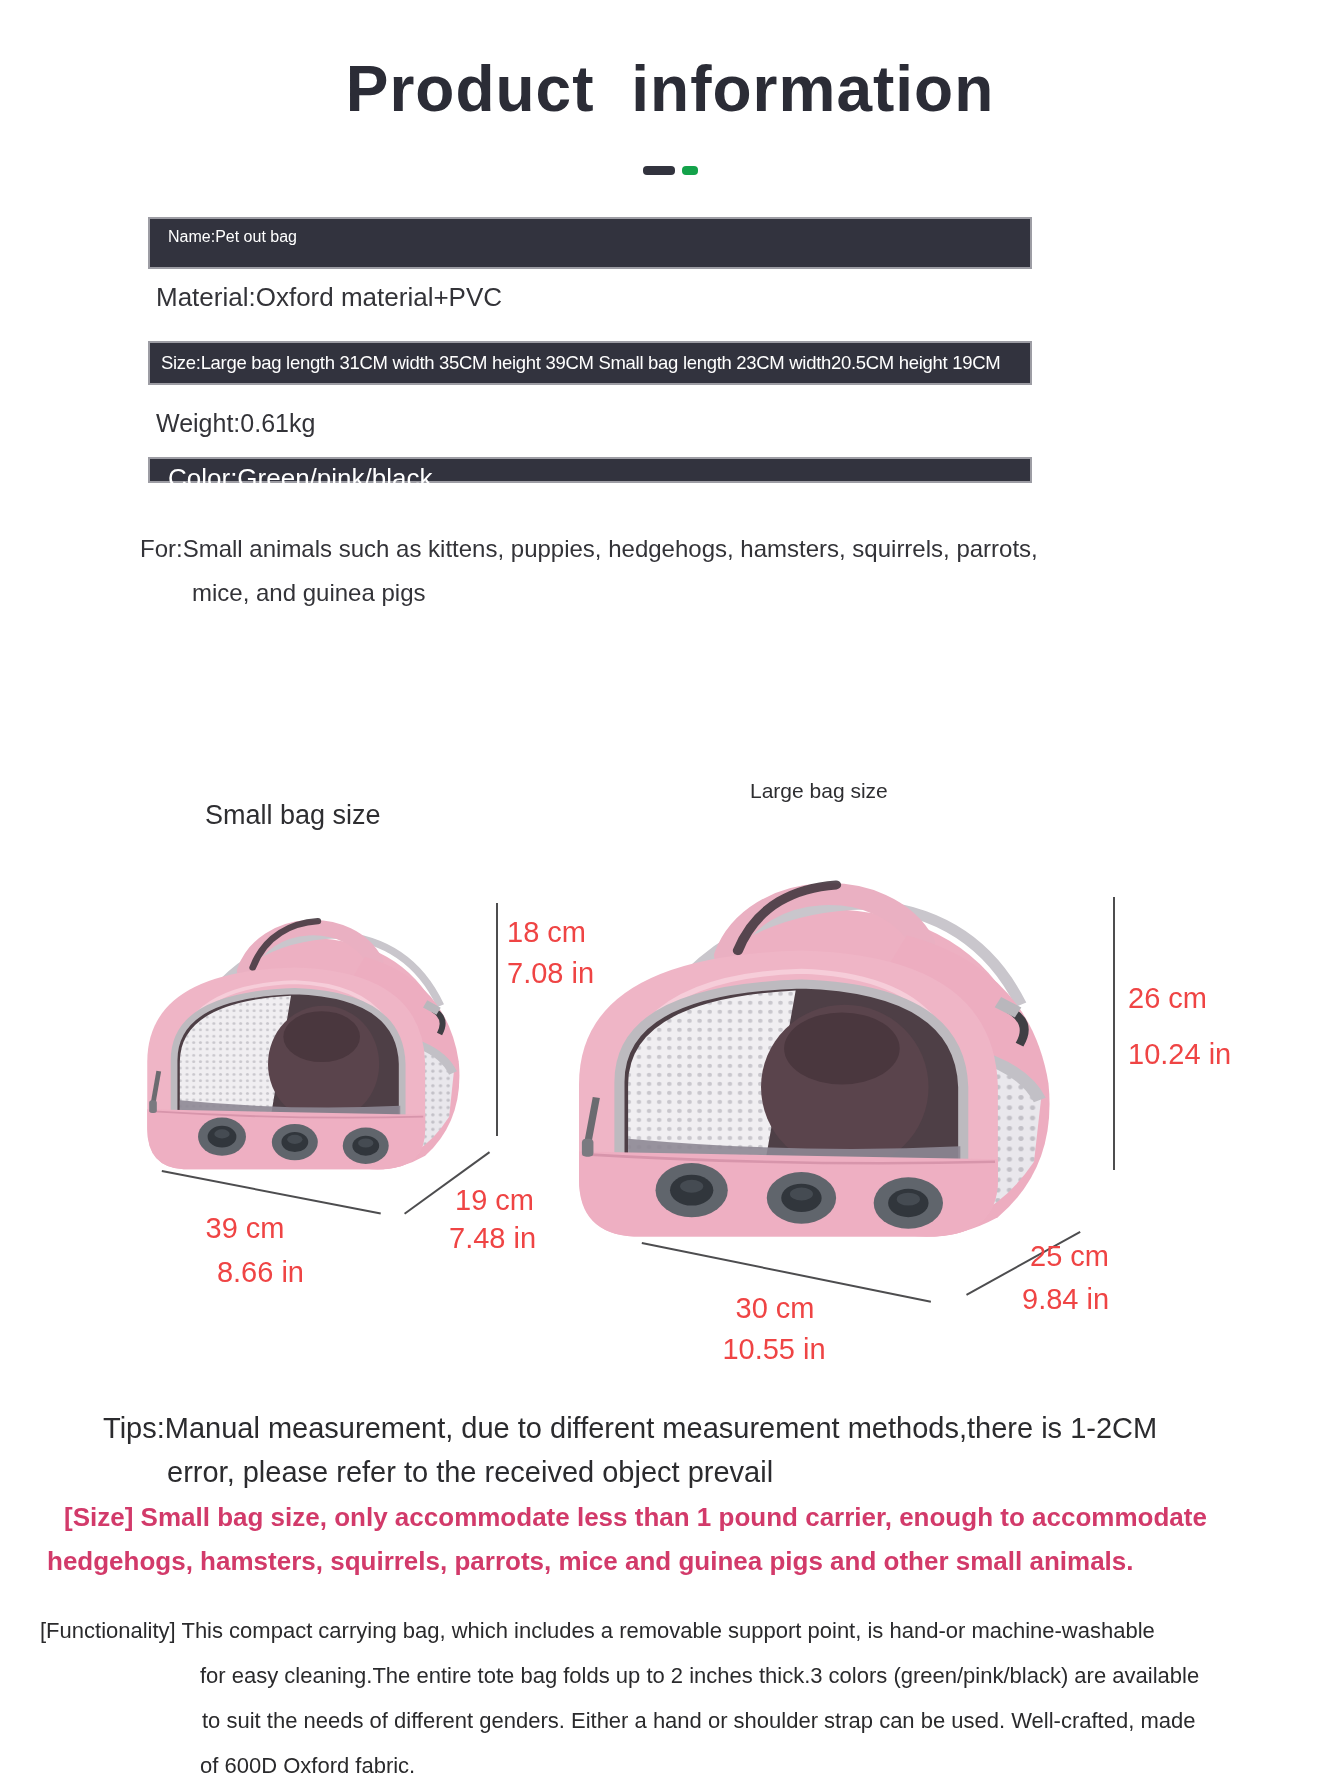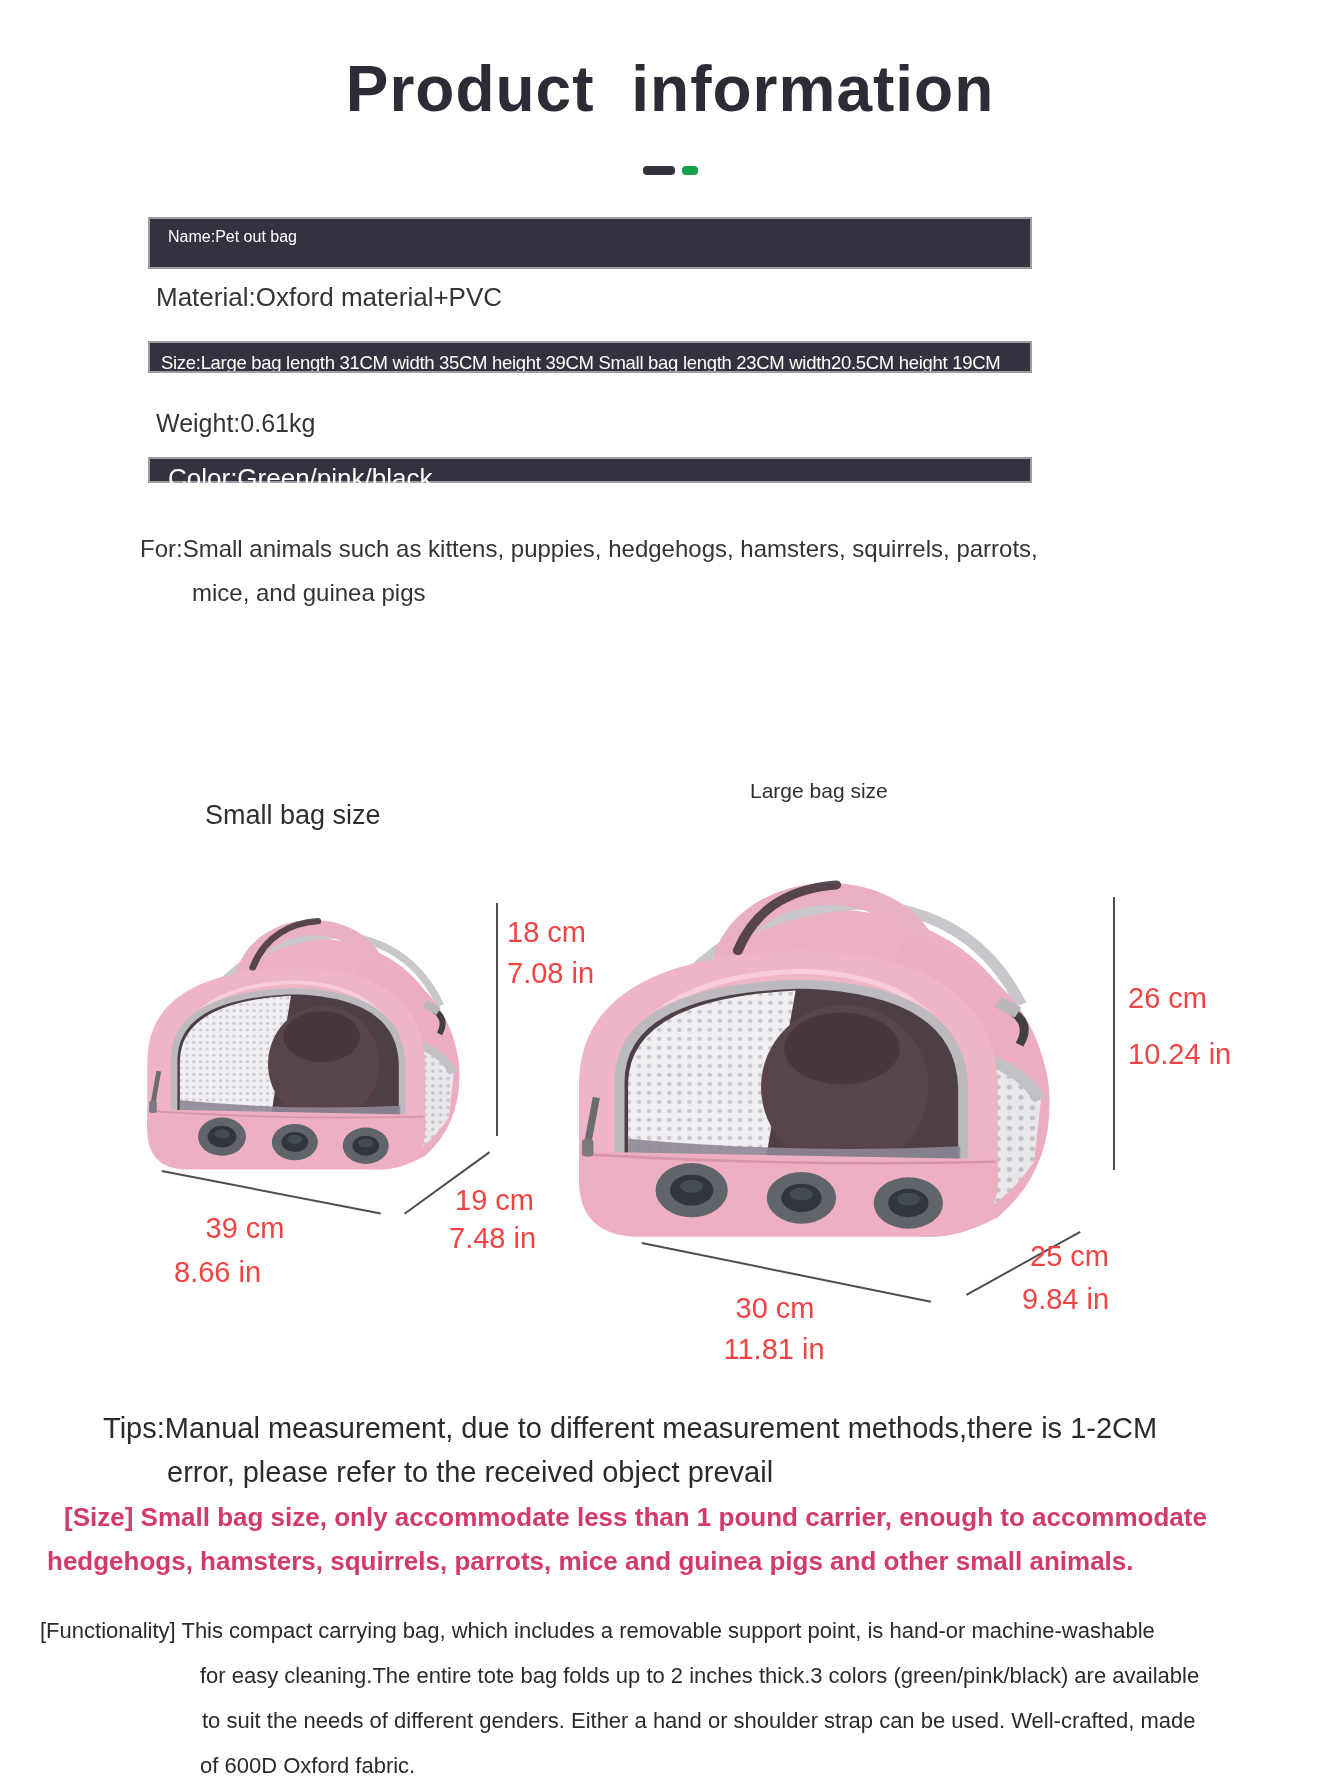--- a/index.html
+++ b/index.html
@@ -7,21 +7,21 @@
         font-family:"Liberation Sans","DejaVu Sans",sans-serif;color:#2e2e31;}
   .abs{position:absolute;}
   .title{left:0;right:0;top:52px;text-align:center;font-size:64px;font-weight:700;
          color:#2b2c36;letter-spacing:1px;word-spacing:18px;white-space:nowrap;}
   .dash-row{top:166px;left:0;right:0;display:flex;justify-content:center;gap:7px;align-items:center;}
   .dash-dark{width:32px;height:9px;border-radius:4px;background:#32333e;}
   .dash-green{width:16px;height:9px;border-radius:4px;background:#13a24a;}
   .banner{left:148px;width:884px;background:#32333e;color:#ffffff;box-sizing:border-box;
           border:2px solid #9d9da4;}
   .banner-lg{height:52px;line-height:36px;font-size:16px;padding-left:18px;}
-  .banner-sm{height:32px;line-height:40px;font-size:18.5px;letter-spacing:-0.3px;
+  .banner-sm{height:44px;line-height:40px;font-size:18.5px;letter-spacing:-0.3px;
              padding-left:11px;white-space:nowrap;overflow:hidden;}
   .plain{color:#333338;}
   .bag-label{font-size:21px;color:#2e2e31;white-space:nowrap;}
   .dim{font-size:29px;color:#ef4444;white-space:nowrap;}
   .dline{background:#4d4d4f;height:2px;transform-origin:left top;}
   .tips{font-size:29px;color:#2b2b2e;white-space:nowrap;}
   .pinknote{font-size:26px;font-weight:700;white-space:nowrap;}
   .func{font-size:22px;color:#2a2a2c;white-space:nowrap;}
 </style>
 </head>
@@ -113,32 +113,32 @@
     <use href="#petbag" width="520" height="425"></use>
   </svg>
 
   <div class="abs dline" style="left:496px;top:903px;width:2px;height:233px;"></div>
   <div class="abs dline" style="left:162px;top:1170px;width:223px;transform:rotate(11deg);"></div>
   <div class="abs dline" style="left:404px;top:1213px;width:105px;transform:rotate(-36deg);"></div>
 
   <div class="abs dim" style="left:507px;top:916px;">18 cm</div>
   <div class="abs dim" style="left:507px;top:957px;">7.08 in</div>
   <div class="abs dim" style="left:180px;top:1212px;width:130px;text-align:center;">39 cm</div>
-  <div class="abs dim" style="left:174px;top:1256px;width:130px;text-align:left;">8.66 in</div>
+  <div class="abs dim" style="left:174px;top:1256px;width:130px;text-align:right;">8.66 in</div>
   <div class="abs dim" style="left:455px;top:1184px;">19 cm</div>
   <div class="abs dim" style="left:449px;top:1222px;">7.48 in</div>
 
   <div class="abs dline" style="left:1113px;top:897px;width:2px;height:273px;"></div>
   <div class="abs dline" style="left:642px;top:1242px;width:295px;transform:rotate(11.5deg);"></div>
   <div class="abs dline" style="left:966px;top:1294px;width:130px;transform:rotate(-29deg);"></div>
 
   <div class="abs dim" style="left:1128px;top:982px;">26 cm</div>
   <div class="abs dim" style="left:1128px;top:1038px;">10.24 in</div>
   <div class="abs dim" style="left:700px;top:1292px;width:150px;text-align:center;">30 cm</div>
-  <div class="abs dim" style="left:694px;top:1333px;width:160px;text-align:center;">11.81 in</div>
+  <div class="abs dim" style="left:694px;top:1333px;width:160px;text-align:center;">10.55 in</div>
   <div class="abs dim" style="left:1030px;top:1240px;">25 cm</div>
   <div class="abs dim" style="left:1022px;top:1283px;text-align:center;">9.84 in</div>
 
   <div class="abs tips" style="left:103px;top:1412px;">Tips:Manual measurement, due to different measurement methods,there is 1-2CM</div>
   <div class="abs tips" style="left:167px;top:1456px;">error, please refer to the received object prevail</div>
 
   <div class="abs pinknote" style="left:64px;top:1502px;color:#d23a6a;">[Size] Small bag size, only accommodate less than 1 pound carrier, enough to accommodate</div>
   <div class="abs pinknote" style="left:47px;top:1546px;color:#d23a6a;">hedgehogs, hamsters, squirrels, parrots, mice and guinea pigs and other small animals.</div>
 
   <div class="abs func" style="left:40px;top:1618px;">[Functionality] This compact carrying bag, which includes a removable support point, is hand-or machine-washable</div>

